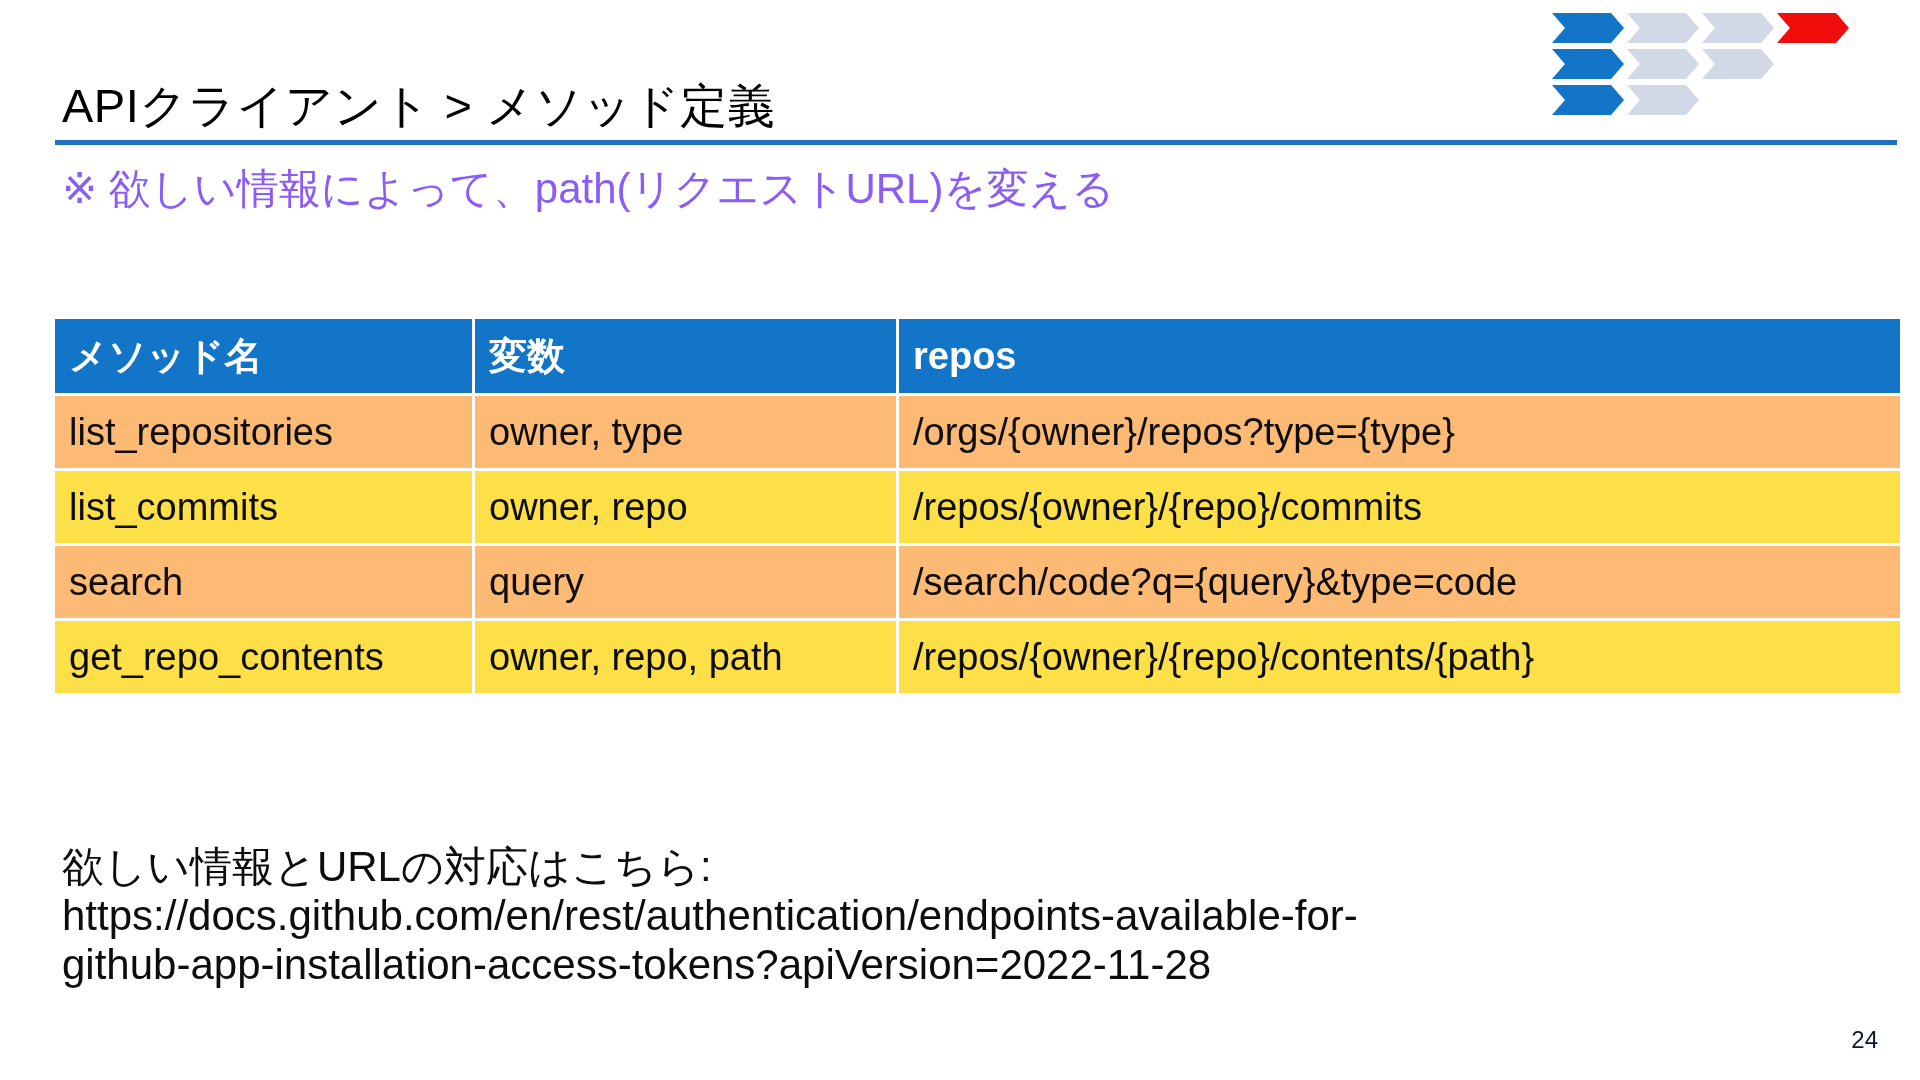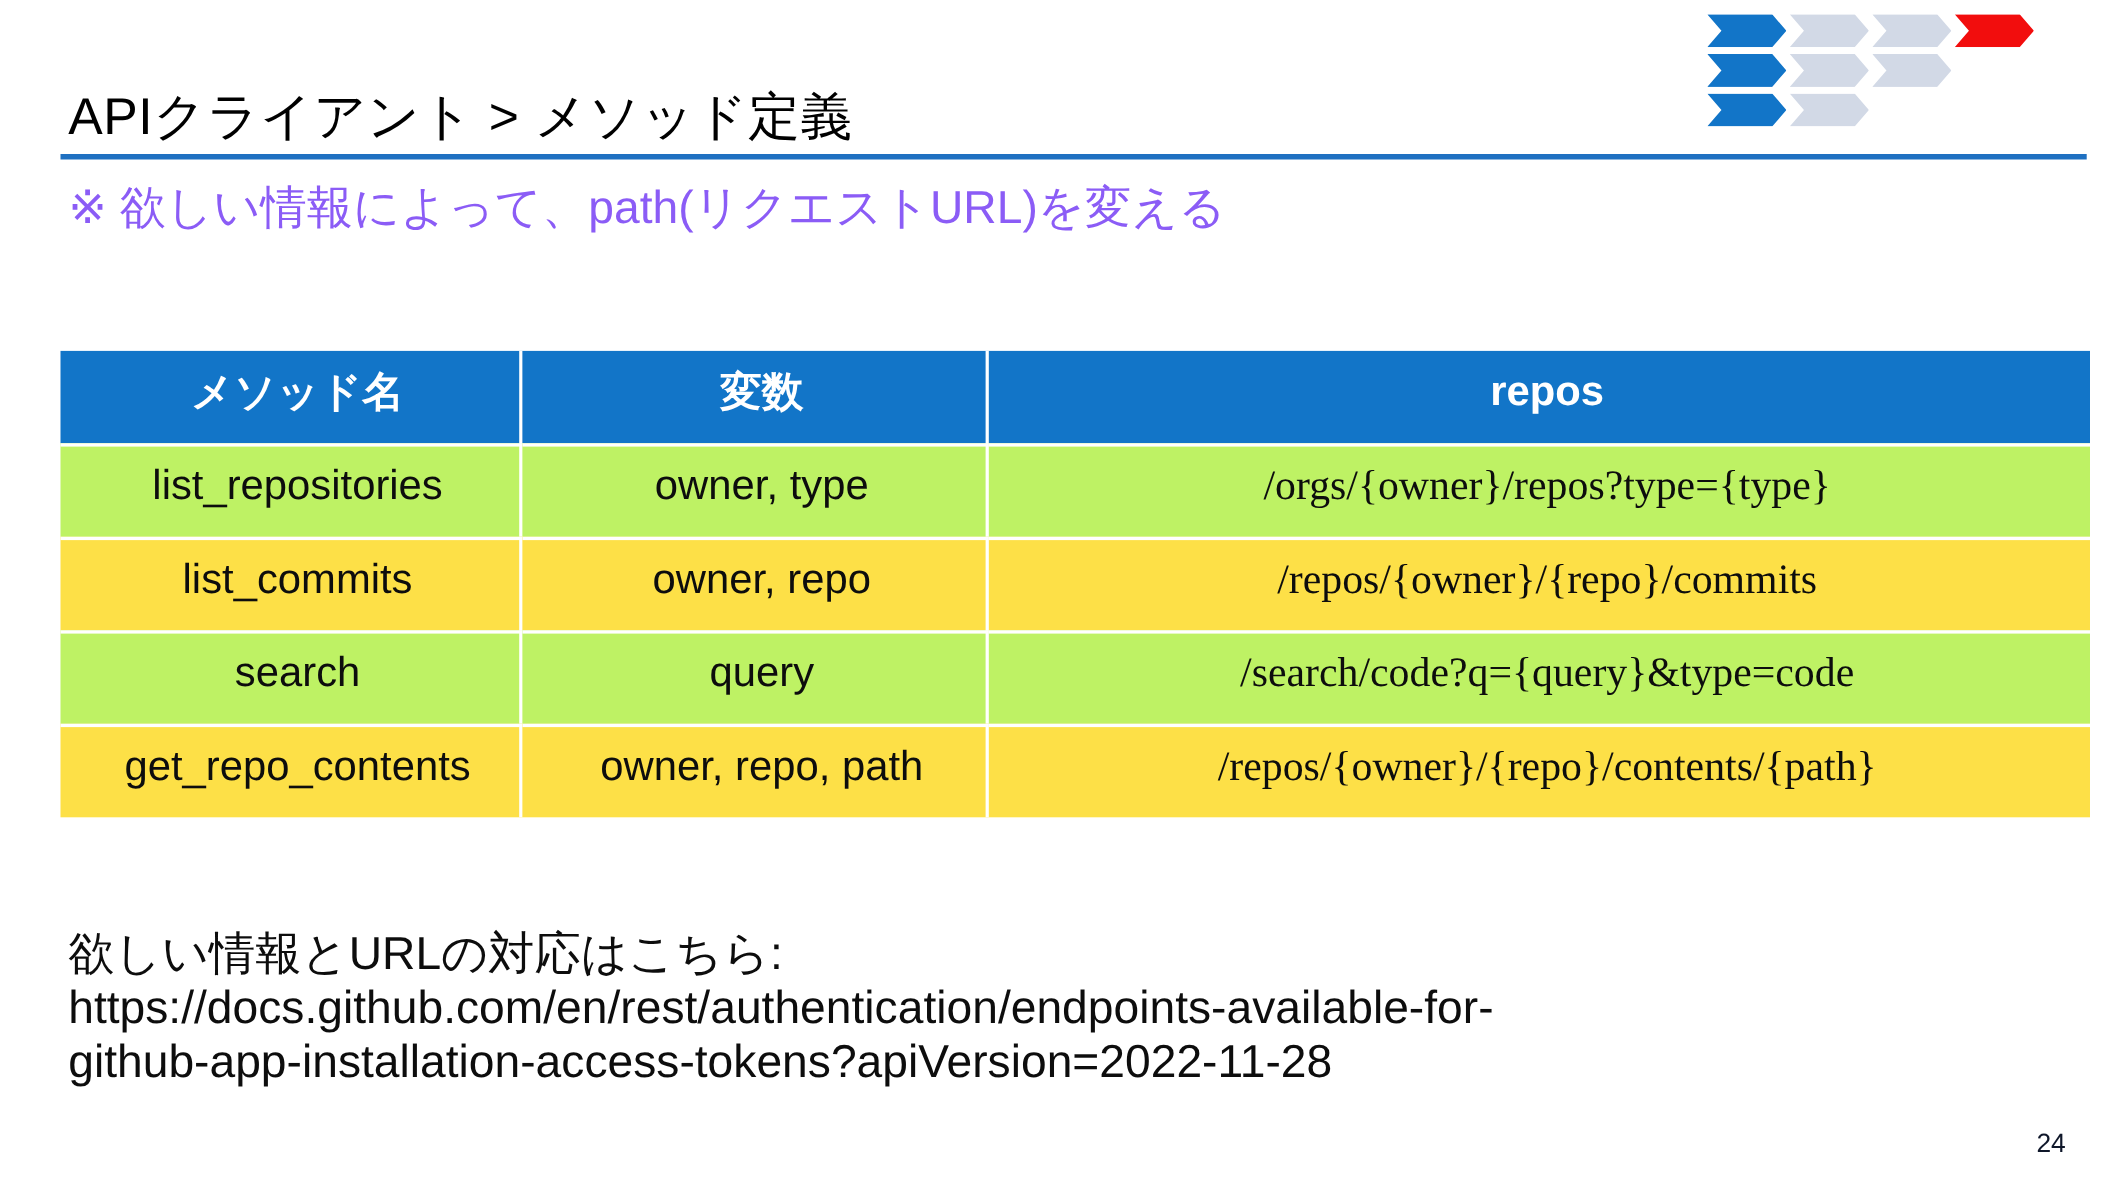--- a/index.html
+++ b/index.html
@@ -94,45 +94,45 @@
     border-collapse: separate;
     border-spacing: 0;
     table-layout: fixed;
   }
   .table col.c1 { width: 420px; }
   .table col.c2 { width: 424px; }
   .table col.c3 { width: 1001px; }
 
   .table th, .table td {
     height: 72px;
-    padding: 0 0 10px 14px;
+    padding: 0 0 0 14px;
     font-size: 38px;
-    text-align: center;
+    text-align: left;
     vertical-align: middle;
     white-space: nowrap;
     overflow: hidden;
   }
 
   .table thead th {
     background: #1275c8;
     color: #ffffff;
     font-weight: bold;
     border-right: 3px solid #ffffff;
     height: 74px;
   }
   .table thead th:last-child { border-right: none; }
 
-  .table tbody tr.odd  td { background: #bef264; }
+  .table tbody tr.odd  td { background: #fdba74; }
   .table tbody tr.even td { background: #fde047; }
   .table tbody td {
     color: #0d0d0d;
     border-right: 3px solid #ffffff;
     border-top: 3px solid #ffffff;
   }
-  .table tbody td:last-child { border-right: none; font-family: Liberation Serif, serif; }
+  .table tbody td:last-child { border-right: none; }
 
   
   .footer-text {
     position: absolute;
     left: 62px;
     top: 800px;
     font-size: 42px;
     line-height: 49px;
     color: #0d0d0d;
     white-space: nowrap;

